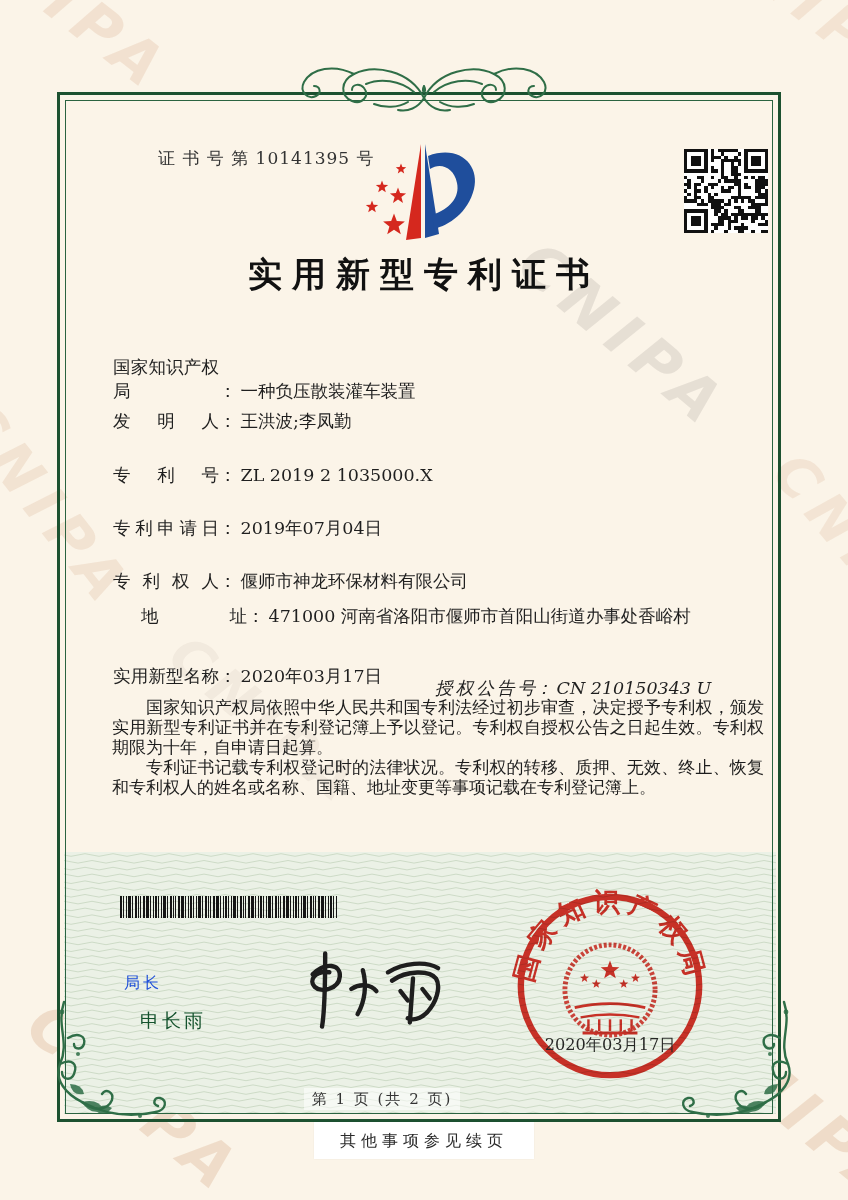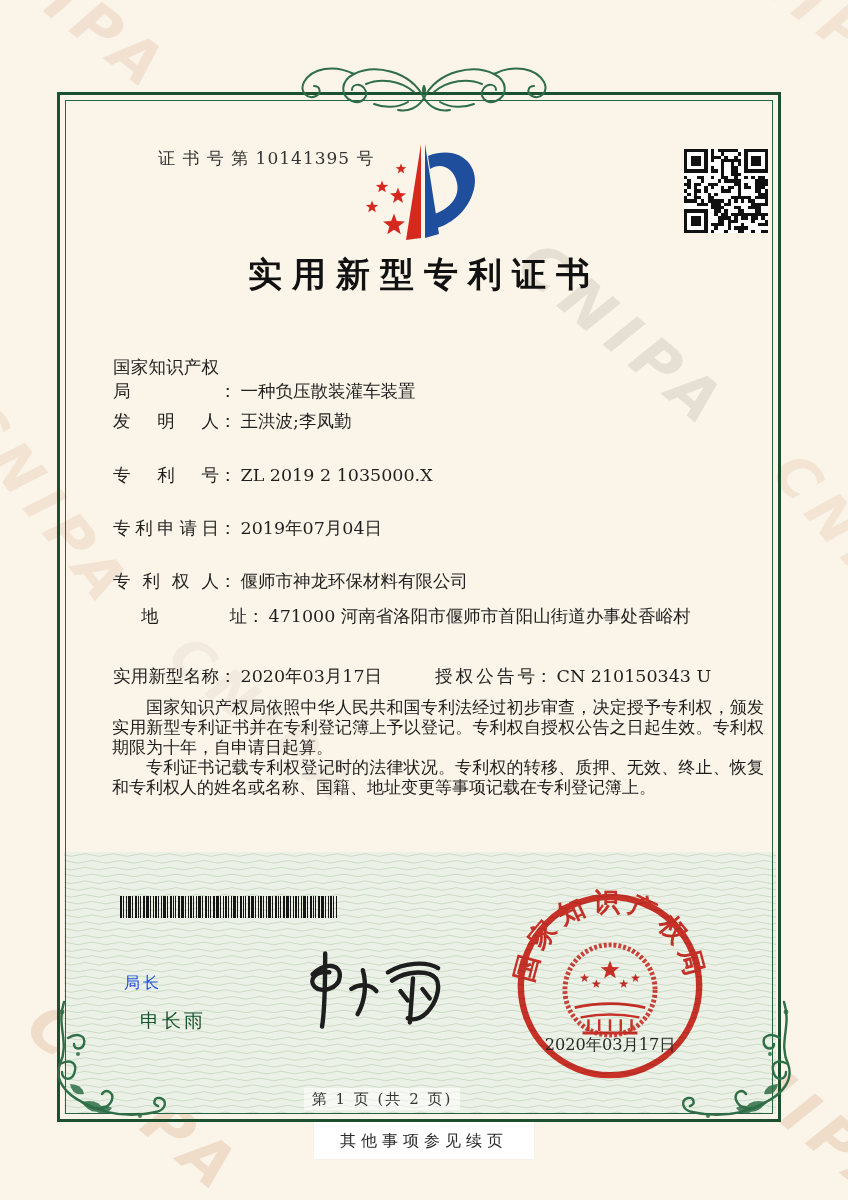--- a/index.html
+++ b/index.html
@@ -35,21 +35,21 @@
   .qr{position:absolute;left:684px;top:149px;width:84px;height:84px;background:#fff;}
   .title{
     position:absolute;left:0;top:252px;width:848px;text-align:center;
     font-size:34px;font-weight:700;color:#111;letter-spacing:10px;
   }
   
   .frow{position:absolute;left:113px;width:660px;font-size:17.5px;color:#1f1f1f;}
   .fl{display:inline-block;width:106px;text-align:justify;text-align-last:justify;vertical-align:bottom;}
   .colon{display:inline-block;}
   .fv{margin-left:4px;}
-  .grant-group{position:absolute;left:322px;top:0;}
+  .grant-group{position:absolute;left:322px;top:12px;font-style:italic;}
   
   .body-text{
     position:absolute;left:112px;top:697px;width:652px;
     font-size:17px;line-height:20px;text-align:justify;color:#1d1d1d;
   }
   .body-text p{margin:0;text-indent:2em;}
   
   .barcode{position:absolute;left:120px;top:896px;width:226px;height:22px;}
   
   .sig-title{position:absolute;left:124px;top:973px;font-size:16px;color:#1d4ed8;letter-spacing:3px;}

